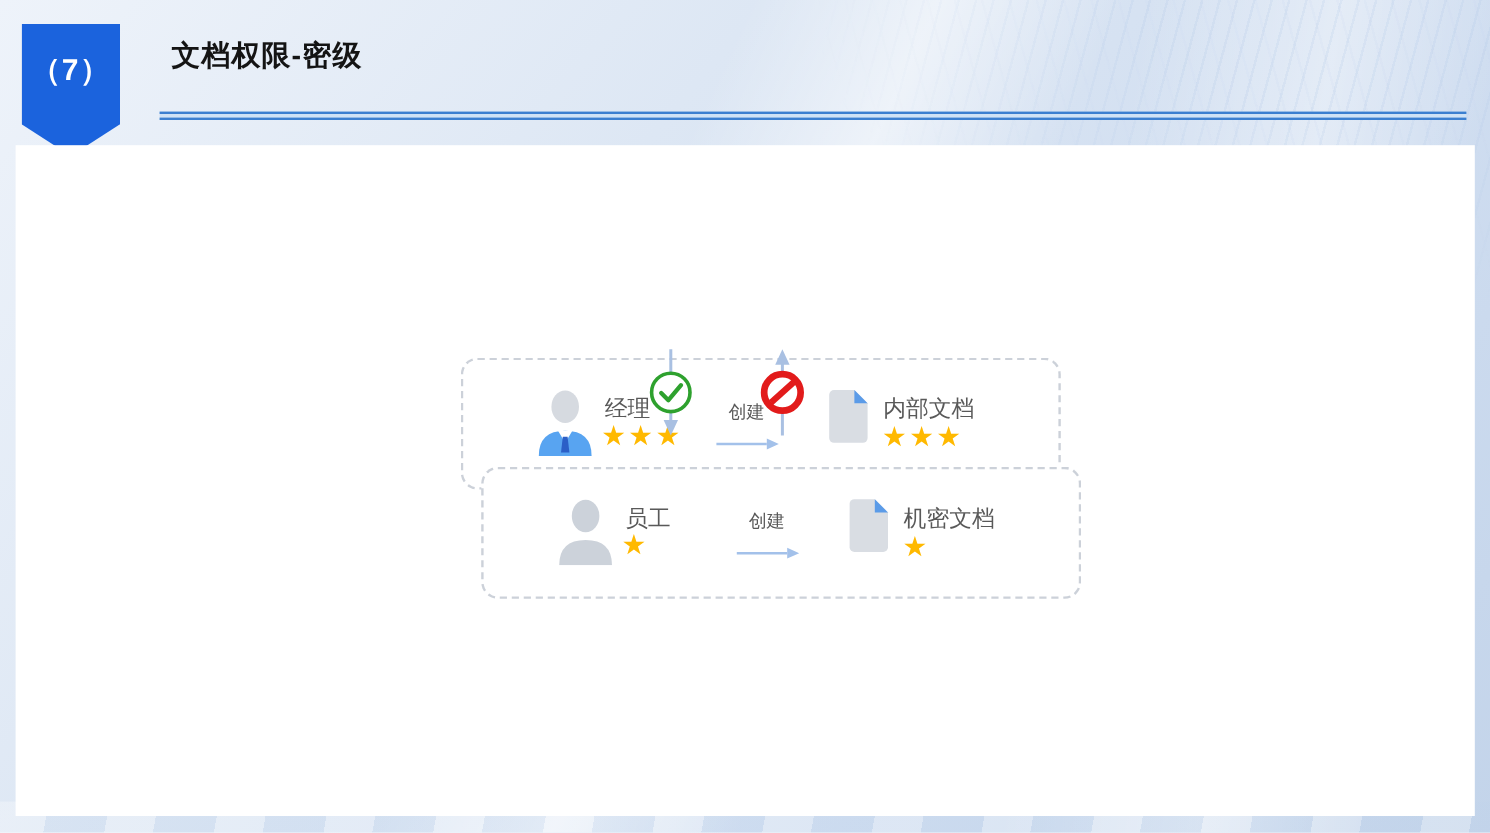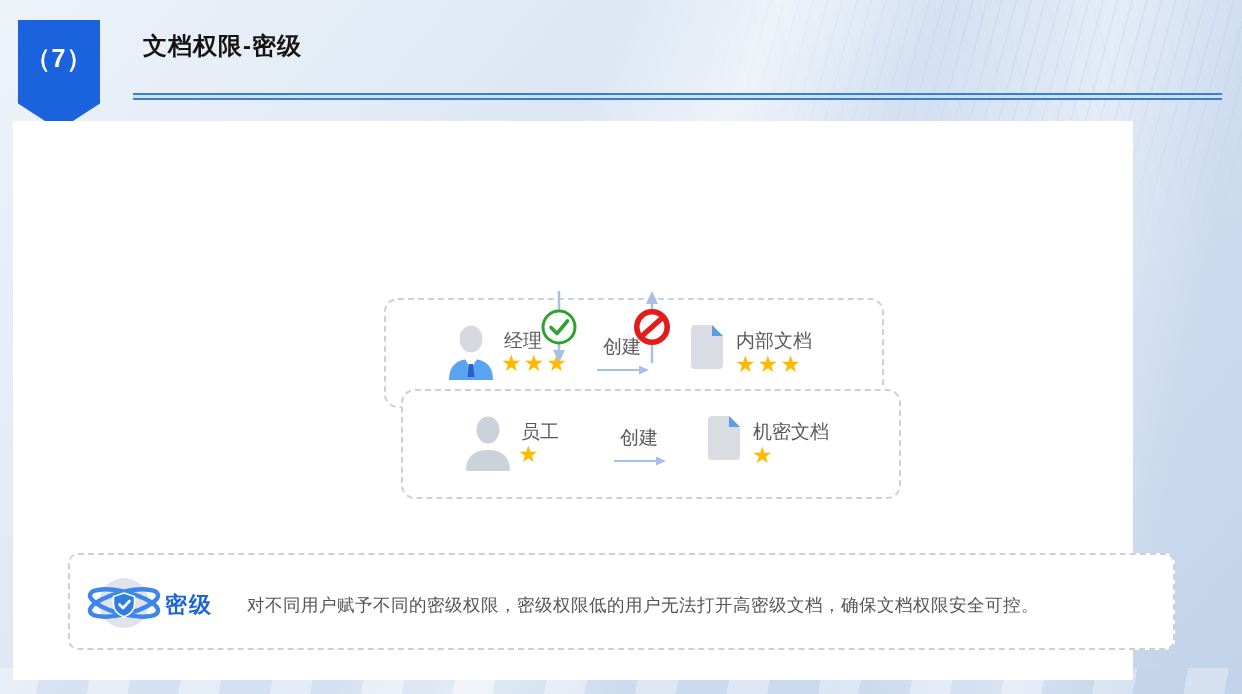--- a/index.html
+++ b/index.html
@@ -46,38 +46,38 @@
     font-size:24px; font-weight:bold; color:#141414; letter-spacing:1px;
   }
   .title-rule {
     position:absolute; left:133px; top:93px; width:1089px; height:7px;
     border-top:2px solid #3b7fd0; border-bottom:2px solid #3b7fd0;
     background:#cfe2f5;
   }
 
   
   .panel {
-    position:absolute; left:13px; top:121px; width:1120px; height:559px;
+    position:absolute; left:13px; top:121px; width:1216px; height:559px;
     background:#ffffff;
   }
 
   .dash-box {
     position:absolute; border:2px dashed #ccd1d9; border-radius:14px; background:#fff;
   }
   .box-row1 { left:371px; top:177px; width:500px; height:110px; }
   .box-row2 { left:388px; top:389px; width:500px; height:110px; }
   .box-footer { left:68px; top:553px; width:1107px; height:97px; border-radius:10px; }
 
   .actor-svg { position:absolute; left:60px; top:24px; }
   .label { position:absolute; font-size:19px; color:#595959; white-space:nowrap; }
   .actor-label { left:118px; top:28px; }
   .stars { position:absolute; font-size:23px; color:#ffb900; letter-spacing:2px; white-space:nowrap; }
   .actor-stars { left:115px; top:50px; }
   .action-group { position:absolute; left:196px; top:34px; width:80px; text-align:center; }
-  .action-label { font-size:19px; color:#595959; }
+  .action-label { font-size:15px; color:#595959; }
   .action-arrow { position:absolute; left:210px; top:64px; }
   .doc-svg { position:absolute; left:303px; top:23px; }
   .doc-label { left:350px; top:28px; }
   .doc-stars { left:349px; top:51px; }
 
   .v-arrow { position:absolute; }
   .allow-badge { position:absolute; left:540px; top:308px; }
   .deny-badge  { position:absolute; left:633px; top:308px; }
 
   .footer-icon { position:absolute; left:16px; top:17px; }
@@ -161,26 +161,15 @@
       </svg>
 
       <svg class="doc-svg" width="36" height="48" viewBox="0 0 36 48">
         <path d="M2 6 a4 4 0 0 1 4 -4 H23 L34 13 V42 a4 4 0 0 1 -4 4 H6 a4 4 0 0 1 -4 -4 Z" fill="#d9dde3"></path>
         <path d="M23 2 L34 13 H23 Z" fill="#5b9be8"></path>
       </svg>
       <div class="label doc-label">机密文档</div>
       <div class="stars doc-stars">★</div>
     </div>
 
-    <div class="dash-box box-footer" style="top:432px; left:55px;">
-      <svg class="footer-icon" width="76" height="64" viewBox="0 0 76 64">
-        <circle cx="38" cy="31" r="25" fill="#e0e4ea"></circle>
-        <ellipse cx="38" cy="31" rx="35" ry="11" fill="none" stroke="#3f86ea" stroke-width="4.5" transform="rotate(-14 38 31)"></ellipse>
-        <ellipse cx="38" cy="31" rx="35" ry="11" fill="none" stroke="#3f86ea" stroke-width="4.5" transform="rotate(14 38 31)"></ellipse>
-        <path d="M38 21 L48.5 24.5 V32 C48.5 38.5 44 42.5 38 44.8 C32 42.5 27.5 38.5 27.5 32 V24.5 Z" fill="#2f7de0" stroke="#ffffff" stroke-width="1.6"></path>
-        <path d="M33.5 32.5 L37 36 L43.5 29" fill="none" stroke="#ffffff" stroke-width="2.6" stroke-linecap="round" stroke-linejoin="round"></path>
-      </svg>
-      <div class="footer-term">密级</div>
-      <div class="footer-desc">对不同用户赋予不同的密级权限，密级权限低的用户无法打开高密级文档，确保文档权限安全可控。</div>
-    </div>
 
   </div>
 </div>
 
 </body></html>

